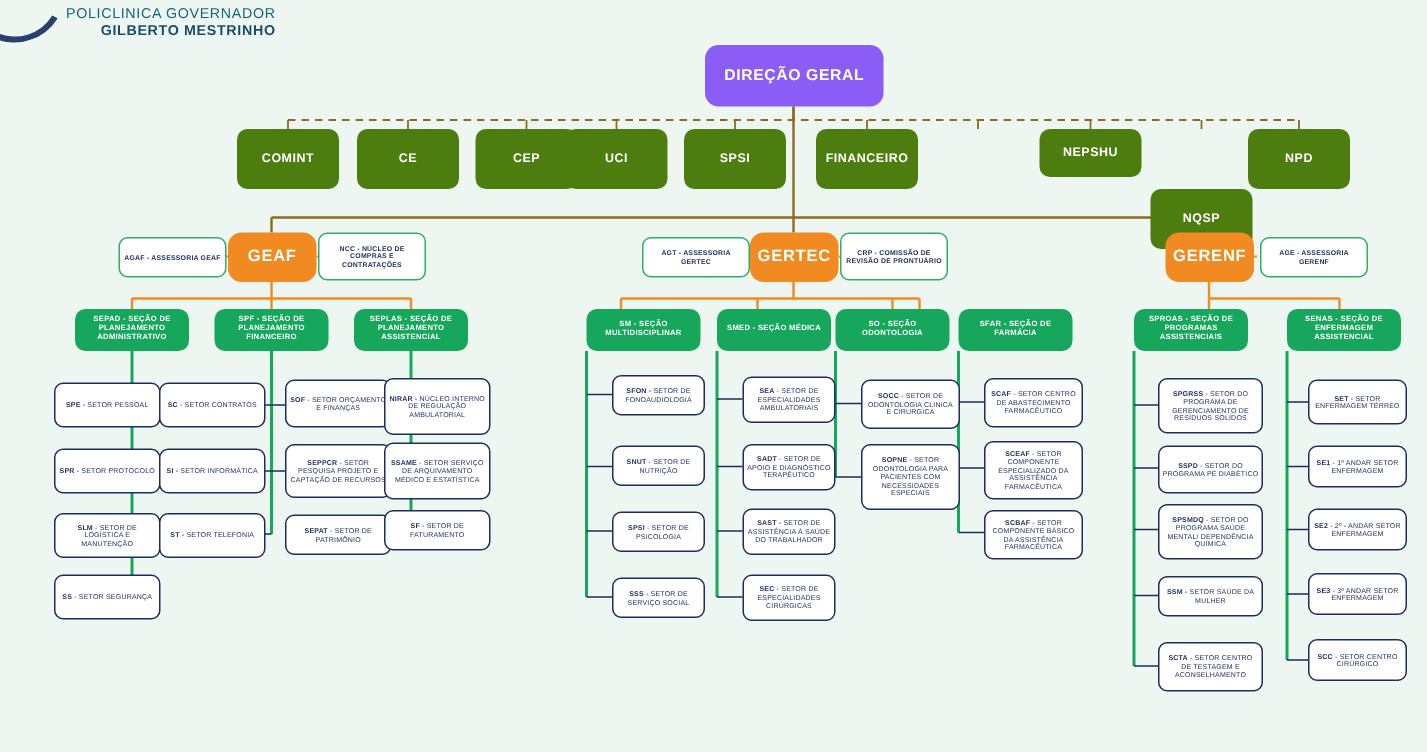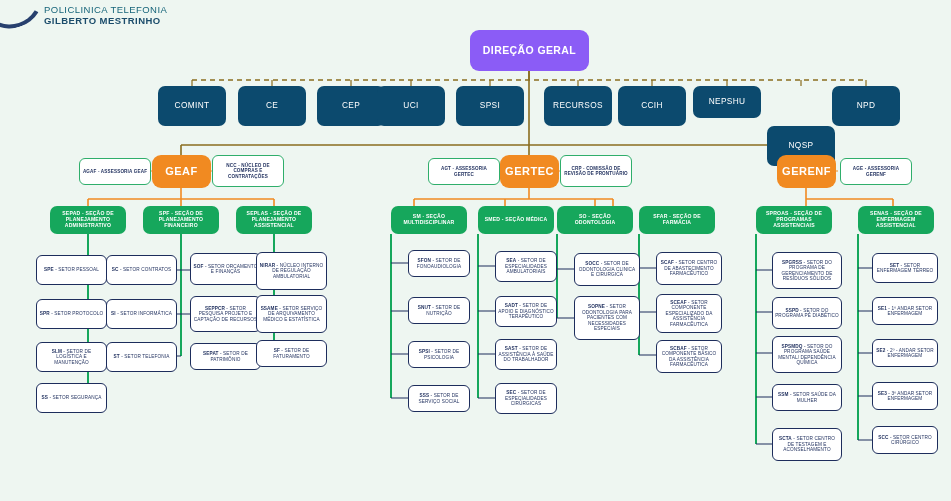--- a/index.html
+++ b/index.html
@@ -9,34 +9,34 @@
     font-family:"Liberation Sans", sans-serif;
     overflow:hidden;
     position:relative;
   }
   #chart{position:absolute;left:0;top:0;width:951px;height:501px;}
   svg.lines{position:absolute;left:0;top:0;width:951px;height:501px;pointer-events:none;}
 
   
   .brand{position:absolute;left:44px;top:4px;line-height:1.18;}
   .brand .l1{font-size:9.5px;letter-spacing:.45px;color:#17657a;font-weight:400;white-space:nowrap;}
-  .brand .l2{font-size:9.5px;letter-spacing:.45px;color:#1b4c6b;font-weight:700;white-space:nowrap;text-align:left;}
+  .brand .l2{font-size:9.5px;letter-spacing:.45px;color:#1b4c6b;font-weight:700;white-space:nowrap;text-align:right;}
   .logo-arc{position:absolute;left:-18px;top:-24px;width:52px;height:44px;
     border:4px solid #27406e;border-radius:50%;
     border-right-color:transparent;border-top-color:transparent;
     transform:rotate(-18deg);}
 
   
   .node{position:absolute;box-sizing:border-box;display:flex;align-items:center;
         justify-content:center;text-align:center;border-radius:7px;}
   .node span{display:block;width:100%;line-height:1.15;}
 
   .n-top{background:#8b5cf6;color:#fff;font-size:10.5px;font-weight:700;
          letter-spacing:.4px;border-radius:9px;}
-  .n-dir{background:#0c4a6e;color:#fff;font-size:8.3px;font-weight:400;
+  .n-dir{background:#4d7c0f;color:#fff;font-size:8.3px;font-weight:700;
          letter-spacing:.35px;border-radius:7px;}
   .n-ger{background:#f18a21;color:#fff;font-size:11px;font-weight:700;
          letter-spacing:.5px;border-radius:9px;}
   .n-ass{background:#fff;border:1.2px solid #2fae6b;color:#1d2d5c;
          font-size:4.6px;font-weight:700;letter-spacing:.15px;border-radius:6px;}
   .n-sec{background:#16a75c;color:#fff;font-size:5.1px;font-weight:700;
          letter-spacing:.2px;border-radius:7px;}
   .n-leaf{background:#fff;border:1.1px solid #1d2d5c;color:#1d2d5c;
           font-size:4.7px;font-weight:400;letter-spacing:.12px;border-radius:6px;}
   .n-leaf b,.n-sec b,.n-ass b{font-weight:700;}
@@ -98,21 +98,21 @@
     <path d="M639 268 H656 M639 312 H656 M639 355 H656" stroke="#1d2d5c" stroke-width="1.1" fill="none"></path>
 
     <path d="M756 234 V444" stroke="#16a75c" stroke-width="2" fill="none"></path>
     <path d="M756 270 H772 M756 312 H772 M756 353 H772 M756 397 H772 M756 444 H772" stroke="#1d2d5c" stroke-width="1.1" fill="none"></path>
 
     <path d="M858 234 V440" stroke="#16a75c" stroke-width="2" fill="none"></path>
     <path d="M858 268 H872 M858 311 H872 M858 353 H872 M858 396 H872 M858 440 H872" stroke="#1d2d5c" stroke-width="1.1" fill="none"></path>
   </svg>
 
   <div class="brand">
-    <div class="l1">POLICLINICA TELEFONIA</div>
+    <div class="l1">POLICLINICA GOVERNADOR</div>
     <div class="l2">GILBERTO MESTRINHO</div>
   </div>
   <div class="logo-arc"></div>
 
   <div class="node n-top" style="left:470px;top:30px;width:119px;height:41px;">
     <span>DIREÇÃO GERAL</span>
   </div>
 
   <div class="node n-dir" style="left:158px;top:86px;width:68px;height:40px;">
     <span>COMINT</span>
@@ -123,24 +123,21 @@
   <div class="node n-dir" style="left:317px;top:86px;width:68px;height:40px;">
     <span>CEP</span>
     </div>
   <div class="node n-dir" style="left:377px;top:86px;width:68px;height:40px;">
     <span>UCI</span>
     </div>
   <div class="node n-dir" style="left:456px;top:86px;width:68px;height:40px;">
     <span>SPSI</span>
     </div>
   <div class="node n-dir" style="left:544px;top:86px;width:68px;height:40px;">
-    <span>RECURSOS</span>
-    </div>
-  <div class="node n-dir" style="left:618px;top:86px;width:68px;height:40px;">
-    <span>CCIH</span>
+    <span>FINANCEIRO</span>
     </div>
   <div class="node n-dir" style="left:693px;top:86px;width:68px;height:32px;">
     <span>NEPSHU</span>
     </div>
   <div class="node n-dir" style="left:767px;top:86px;width:68px;height:40px;margin-top:40px;">
     <span>NQSP</span>
     </div>
   <div class="node n-dir" style="left:832px;top:86px;width:68px;height:40px;">
     <span>NPD</span>
     </div>

